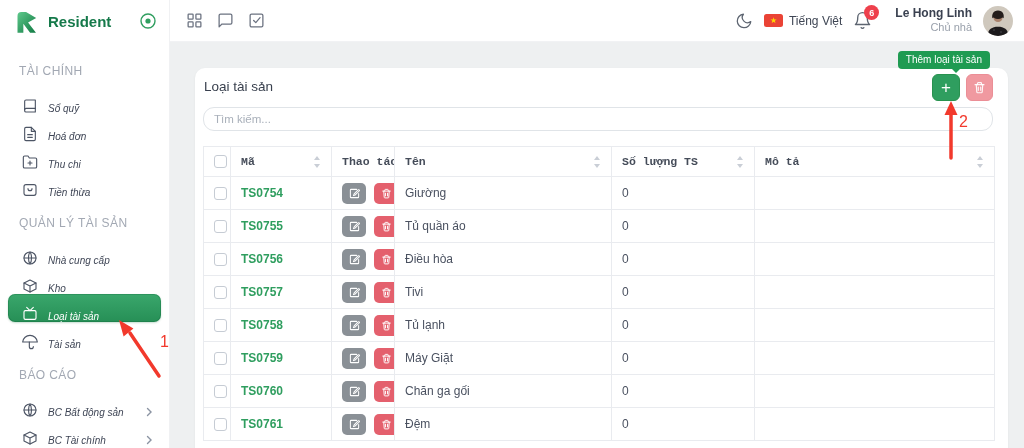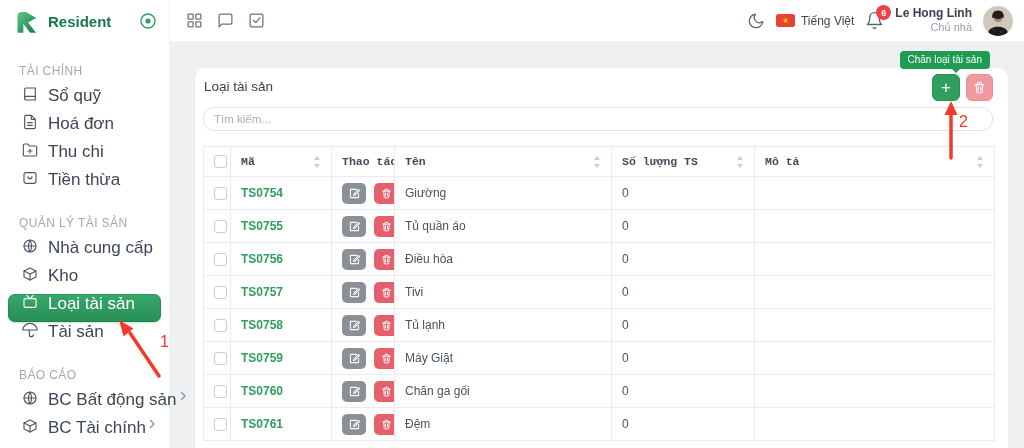--- a/index.html
+++ b/index.html
@@ -10,21 +10,21 @@
   
   .sidebar{position:absolute;left:0;top:0;bottom:0;width:170px;background:#fff;border-right:1px solid #f0f1f3;z-index:3;}
   .logo-row{display:flex;align-items:center;height:42px;padding:0 12px 0 13px;}
   .logo-mark{width:27px;height:27px;display:inline-flex;}
   .logo-text{font-size:15px;font-weight:bold;color:#15794a;margin-left:8px;flex:1;}
   .collapse-toggle{width:18px;height:18px;display:inline-flex;cursor:pointer;}
   .nav-section-label{padding:0 19px;font-size:12px;color:#a2a8b3;letter-spacing:.4px;height:14px;line-height:14px;}
   .sec-0 .nav-section-label{margin:22px 0 8px;}
   .sec-1 .nav-section-label{margin:18px 0 8px;}
   .sec-2 .nav-section-label{margin:18px 0 8px;}
-  .nav-item{display:flex;align-items:flex-start;height:28px;padding:0 14px 0 22px;font-size:17px;color:#3e4555;cursor:pointer;}
+  .nav-item{display:flex;align-items:flex-end;height:28px;padding:0 14px 0 22px;font-size:10px;color:#3e4555;cursor:pointer;font-style:italic;}
   .nav-icon{width:16px;height:16px;margin-right:10px;color:#4d5565;display:inline-flex;flex:none;}
   .nav-icon svg{width:16px;height:16px;}
   .nav-label{white-space:nowrap;}
   .nav-chevron{margin-left:auto;color:#8a93a2;display:none;width:12px;height:12px;}
   .nav-item.has-children .nav-chevron{display:inline-flex;}
   .nav-item.active{background:linear-gradient(180deg,#3aa76c,#268f56);color:#fff;border-radius:7px;
                    margin:0 8px;padding:0 6px 0 14px;box-shadow:inset 0 0 0 1px rgba(10,90,50,.25),0 1px 2px rgba(30,120,70,.25);}
   .nav-item.active .nav-icon{color:#fff;}
 
   
@@ -33,21 +33,21 @@
   .hdr-left{display:flex;align-items:center;gap:14px;color:#6b7280;}
   .hdr-icon{width:17px;height:17px;display:inline-flex;cursor:pointer;}
   .hdr-right{display:flex;align-items:center;gap:11px;}
   .moon{width:18px;height:18px;color:#5d6571;display:inline-flex;cursor:pointer;}
   .lang{display:flex;align-items:center;gap:6px;font-size:12px;color:#3f4654;cursor:pointer;}
   .flag{width:19px;height:13px;border-radius:2.5px;background:#ea4335;display:flex;align-items:center;justify-content:center;
         color:#ffd600;font-size:8px;line-height:1;}
   .bell-wrap{position:relative;width:19px;height:19px;color:#5d6571;cursor:pointer;}
   .badge{position:absolute;top:-6px;right:-7px;min-width:15px;height:15px;padding:0 3px;border-radius:8px;background:#ee404c;
          color:#fff;font-size:9px;font-weight:bold;display:flex;align-items:center;justify-content:center;}
-  .user{text-align:right;line-height:1.25;cursor:pointer;}
+  .user{text-align:right;line-height:1.25;cursor:pointer;margin-left:12px;}
   .user-name{font-size:12px;font-weight:bold;color:#3a4150;}
   .user-role{font-size:11px;color:#99a0ab;}
   .avatar{width:30px;height:30px;border-radius:50%;overflow:hidden;flex:none;cursor:pointer;}
 
   
   .content{position:absolute;left:170px;right:0;top:42px;bottom:0;background:#eef0f1;}
   .card{position:absolute;left:25px;top:26px;width:813px;height:430px;background:#fff;border-radius:10px;
         box-shadow:0 1px 3px rgba(25,35,45,.05);}
   .card-title{position:absolute;left:9px;top:11px;font-size:13.5px;color:#39404e;}
   .actions{position:absolute;top:6px;right:15px;display:flex;gap:6px;}
@@ -296,21 +296,21 @@
             <circle cx="11" cy="24" r=".7" fill="#5a5a62"></circle>
             <circle cx="18" cy="26" r=".7" fill="#5a5a62"></circle>
           </svg>
       </span>
     </div>
   </div>
 
   <div class="content">
     <div class="card">
       <div class="card-title">Loại tài sản</div>
-      <div class="tooltip">Chăn loại tài sản</div>
+      <div class="tooltip">Thêm loại tài sản</div>
       <div class="actions">
         <span class="btn-add">
             <span>+</span>
           </span>
         <span class="btn-trash">
           <svg viewBox="0 0 16 16" fill="none" stroke="currentColor" stroke-width="1.4" stroke-linecap="round">
               <path d="M2.5 4.5h11"></path>
               <path d="M5.5 4.5V3a1 1 0 0 1 1-1h3a1 1 0 0 1 1 1v1.5"></path>
               <path d="M4 4.5l.7 9a1 1 0 0 0 1 .9h4.6a1 1 0 0 0 1-.9l.7-9"></path>
               <path d="M6.5 7.5v4M9.5 7.5v4"></path>

